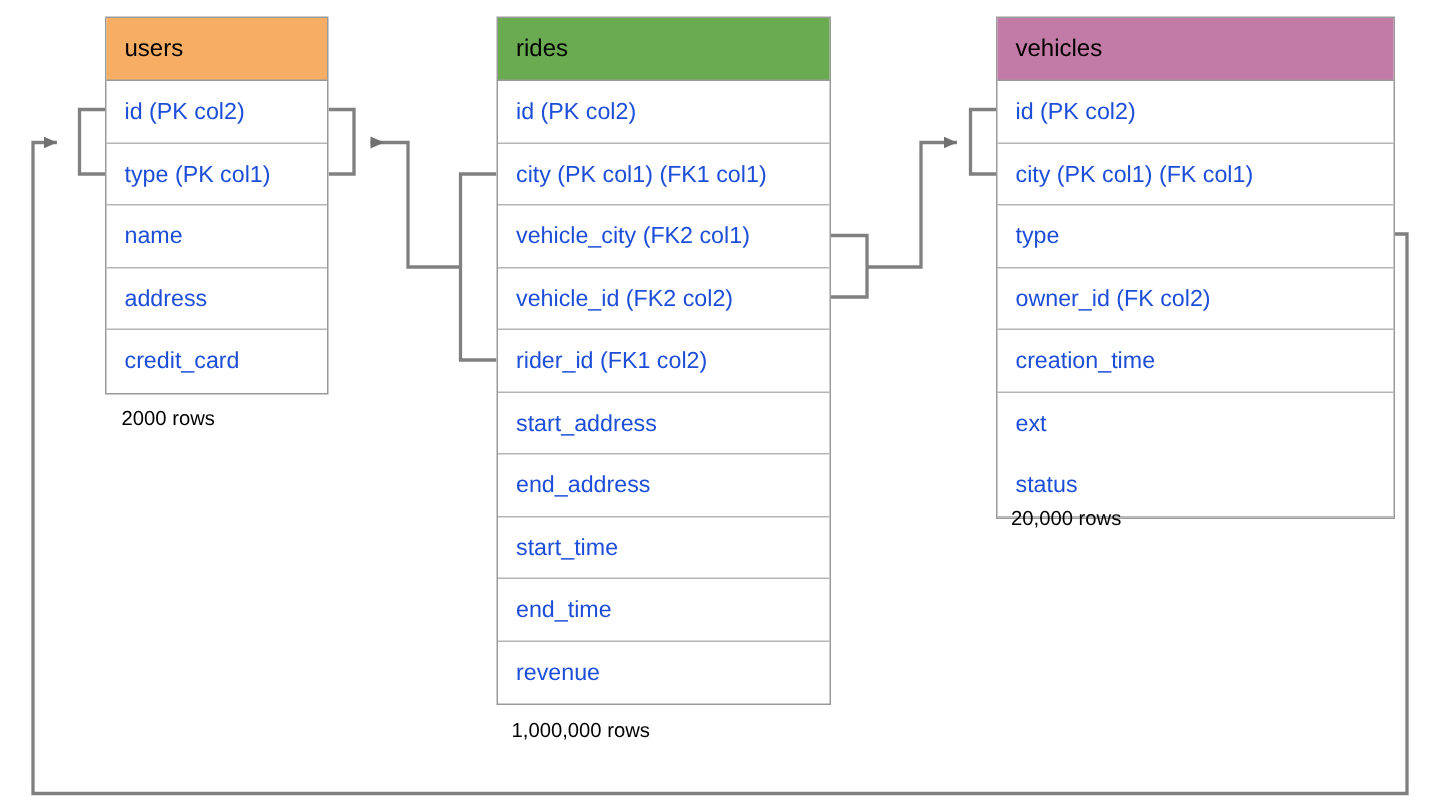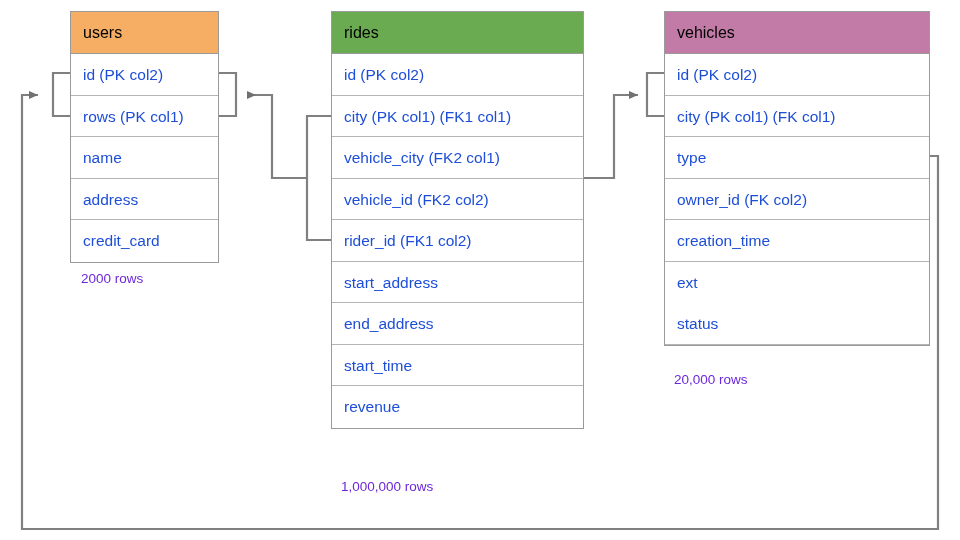--- a/index.html
+++ b/index.html
@@ -50,21 +50,21 @@
     border-bottom: 1px solid #b5b5b5;
     white-space: nowrap;
     overflow: hidden;
   }
   .trow.last {
     border-bottom: none;
   }
   .rowcount {
     position: absolute;
     font-size: 13.5px;
-    color: #6d28d9;
+    color: #000000;
     white-space: nowrap;
   }
 </style>
 </head>
 <body>
 
 <div id="canvas">
 
   <svg class="edges" viewBox="0 0 960 540" width="960" height="540">
     <defs>
@@ -91,46 +91,47 @@
       <path d="M 886 116 L 903 116 L 903 197 L 886 197"></path>
       <path d="M 903 156 L 938 156 L 938 529 L 22 529 L 22 95 L 38 95" marker-end="url(#arrow-right)"></path>
 
       <path d="M 70 73 L 53 73 L 53 116 L 70 116"></path>
     </g>
   </svg>
 
   <div class="table" style="left:70px; top:11px; width:149px;">
     <div class="thead" style="background:#f5ae63;">users</div>
     <div class="trow">id (PK col2)</div>
-    <div class="trow">rows (PK col1)</div>
+    <div class="trow">type (PK col1)</div>
     <div class="trow">name</div>
     <div class="trow">address</div>
     <div class="trow last">credit_card</div>
   </div>
   <div class="rowcount" style="left:81px; top:271px;">2000 rows</div>
 
-  <div class="table" style="left:331px; top:11px; width:253px;">
+  <div class="table" style="left:331px; top:11px; width:223px;">
     <div class="thead" style="background:#6aaa51;">rides</div>
     <div class="trow">id (PK col2)</div>
     <div class="trow">city (PK col1) (FK1 col1)</div>
     <div class="trow">vehicle_city (FK2 col1)</div>
     <div class="trow">vehicle_id (FK2 col2)</div>
     <div class="trow">rider_id (FK1 col2)</div>
     <div class="trow">start_address</div>
     <div class="trow">end_address</div>
     <div class="trow">start_time</div>
+    <div class="trow">end_time</div>
     <div class="trow last">revenue</div>
   </div>
   <div class="rowcount" style="left:341px; top:479px;">1,000,000 rows</div>
 
   <div class="table" style="left:664px; top:11px; width:266px;">
     <div class="thead" style="background:#c27ba6;">vehicles</div>
     <div class="trow">id (PK col2)</div>
     <div class="trow">city (PK col1) (FK col1)</div>
     <div class="trow">type</div>
     <div class="trow">owner_id (FK col2)</div>
     <div class="trow">creation_time</div>
     <div class="trow last">ext</div>
     <div class="trow">status</div>
   </div>
-  <div class="rowcount" style="left:674px; top:372px;">20,000 rows</div>
+  <div class="rowcount" style="left:674px; top:338px;">20,000 rows</div>
 
 </div>
 
 </body></html>

